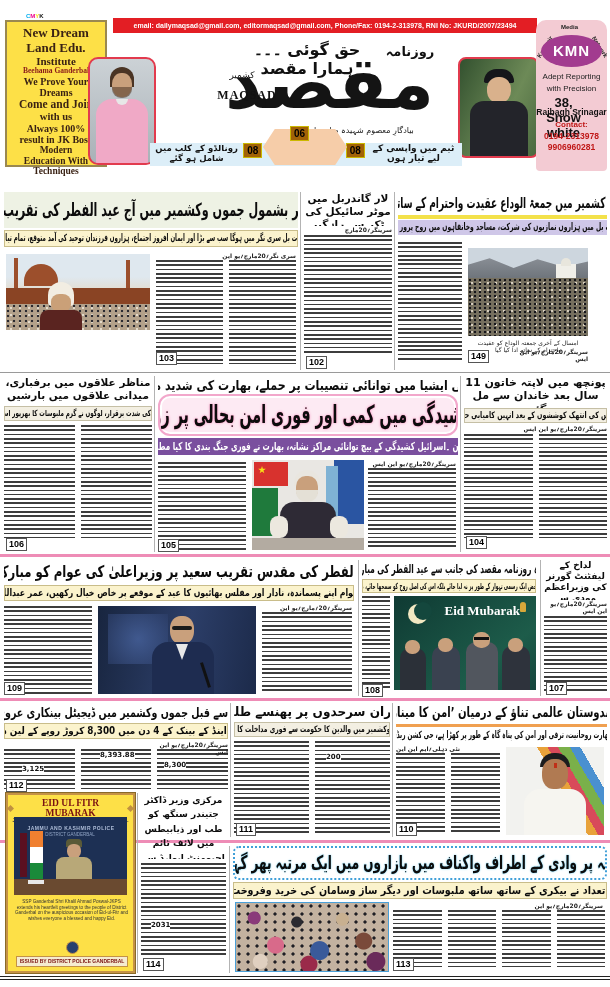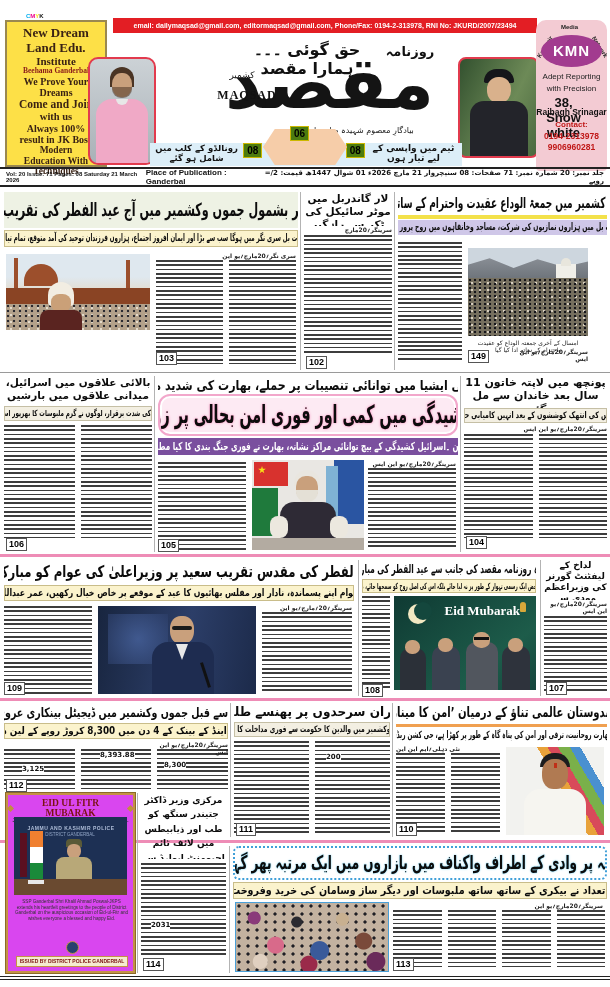--- a/index.html
+++ b/index.html
@@ -12,21 +12,21 @@
   .band{display:flex;align-items:center;justify-content:center;overflow:hidden}
   .stripes{background-image:repeating-linear-gradient(to bottom,#3d3d3d 0,#3d3d3d 1.6px,#fff 1.6px,#fff 4.3px)}
   .cols{display:flex;gap:6px}
   .cols>div{flex:1}
   .pref{position:absolute;font-weight:bold;font-size:9px;color:#000;background:#fff;
         border:1px solid #555;padding:0 2px;line-height:11px;z-index:3}
   .dl{font-size:6px;color:#222;font-weight:bold}
   .vline{position:absolute;width:1px;background:#b3b3b3}
   .hpink{position:absolute;left:0;width:610px;height:3px;background:#ee8cb6}
   .hgray{position:absolute;left:0;width:610px;height:1px;background:#9a9a9a}
-  .ybox{background:#4d7c0f;color:#000;font-weight:bold;font-size:10px;padding:0 3px;
+  .ybox{background:#a16207;color:#000;font-weight:bold;font-size:10px;padding:0 3px;
         border:1px solid #cbb800;line-height:13px}
   .photo{position:absolute;overflow:hidden}
   .cmyk span{font-size:6px;font-weight:bold;letter-spacing:0}
   .cmyk .c{color:#00aeef}.cmyk .m{color:#ec008c}.cmyk .y{color:#f7e017}.cmyk .k{color:#111}
   
   #topbar{left:113px;top:18px;width:424px;height:15px;background:#e31e24;color:#fff;
           font-size:7px;font-weight:bold;display:flex;align-items:center;justify-content:center;white-space:nowrap}
   
   #leftad{left:5px;top:20px;width:102px;height:147px;background:#fde047;border:2px solid #9a8850;
           text-align:center;font-family:"Liberation Serif",serif;color:#3a2214;padding-top:4px;box-sizing:border-box}
@@ -51,21 +51,21 @@
   .subband{background:#fbf3cd;border:1px solid #c9bd8a}
   .lavband{background:#cfc7e8}
   .purband{background:#7a4f9e;color:#fff}
   .pinkband{background:#fdeaf3;border:2px solid #f2a7cb;border-radius:12px;
             box-shadow:0 0 0 2px #fff inset}
   .pinkband .fit{text-shadow:0 0 4px #f49ac4,0 0 1px #f06ba0}
   .outline-blue{border:2px dotted #3f9fd8;border-radius:6px;background:#fff}
   .outline-blue .fit{text-shadow:0 0 3px #9adcf2,0 0 1px #2aa7d8}
   .mini-o{width:5px;height:5px;background:#c09040;transform:rotate(45deg)}
   
-  #police{left:6px;top:793px;width:129px;height:180px;background:#d946ef;border:2px solid #c49246;
+  #police{left:6px;top:793px;width:129px;height:180px;background:#fde047;border:2px solid #c49246;
           outline:1px solid #8a6a28;box-sizing:border-box;text-align:center}
 </style>
 </head>
 <body>
 
 <div id="page">
 
   <div class="abs cmyk" style="left:26px;top:4px">
     <span class="c">C</span><span class="m">M</span><span class="y">Y</span><span class="k">K</span>
   </div>
@@ -128,25 +128,20 @@
     <div class="oval">KMN</div>
     <div class="abs" style="left:0;top:52px;width:71px;font-size:8px;color:#222">Adept  Reporting</div>
     <div class="abs" style="left:0;top:64px;width:71px;font-size:8px;color:#222">with  Precision</div>
     <div class="abs" style="left:0;top:75px;width:55px;font-size:13px;font-weight:bold">38, Snow white</div>
     <div class="abs" style="left:0;top:87px;width:71px;font-size:8.5px;font-weight:bold">Rajbagh Srinagar</div>
     <div class="abs" style="left:0;top:100px;width:71px;font-size:8px;font-weight:bold;color:#c01818">Contact:</div>
     <div class="abs" style="left:0;top:111px;width:71px;font-size:8.5px;font-weight:bold;color:#c01818">0194-2313978</div>
     <div class="abs" style="left:0;top:122px;width:71px;font-size:8.5px;font-weight:bold;color:#c01818">9906960281</div>
   </div>
 
-  <div class="abs" id="datebar">
-    <span style="font-size:6px;font-weight:bold">Vol: 20   Issue: 71   Pages: 08   Saturday   21   March   2026</span>
-    <span style="font-size:8px;font-weight:bold">Place of Publication : Ganderbal</span>
-    <span class="u" style="font-size:7px;font-weight:bold">جلد نمبر: 20   شمارہ نمبر: 71   صفحات: 08   سنیچروار 21 مارچ 2026ء   01 شوال 1447ھ   قیمت: 2/= روپے</span>
-  </div>
 
   <section class="abs" style="left:4px;top:192px;width:294px;height:178px">
     <div class="hl u band" style="height:36px;background:#eef2e4;font-size:18px">
       <span class="fit" style="--sx:.62">برصغیر بشمول جموں وکشمیر میں آج عید الفطر کی تقریب سعید</span>
     </div>
     <div class="hl u band subband" style="height:15px;margin-top:2px;font-size:10px">
       <span class="fit" style="--sx:.55">درگاہ حضرت بل سری نگر میں ہوگا سب سے بڑا اور ایمان افروز اجتماع، ہزاروں فرزندان توحید کی آمد متوقع، تمام تیاریاں مکمل</span>
     </div>
     <div class="photo" style="left:2px;top:62px;width:144px;height:76px;background:linear-gradient(#dfe8ef 0 30%,#e6d6bd 60%,#cbb79a)">
       <div class="abs" style="left:18px;top:10px;width:34px;height:22px;background:#9c4f2c;border-radius:17px 17px 0 0"></div>
@@ -191,21 +186,21 @@
       <div class="abs" style="left:0;top:30px;width:120px;height:58px;background-color:#77705f;background-image:radial-gradient(circle at 2px 2px,#15151a 1.2px,transparent 1.6px),radial-gradient(circle at 4px 5px,#d9d0c1 1px,transparent 1.4px);background-size:5px 4px,8px 7px"></div>
     </div>
     <div class="abs u dl" style="left:70px;top:147px;width:120px;text-align:center;font-weight:normal">امسال کے آخری جمعتہ الوداع کو عقیدت واحترام کے ساتھ ادا کیا گیا</div>
     <div class="abs u dl" style="left:120px;top:156px;width:70px">سرینگر؍20مارچ؍یو این ایس</div>
     <span class="pref" style="left:70px;top:158px">149</span>
   </section>
 
   <div class="hgray" style="top:372px"></div>
 
   <section class="abs" style="left:4px;top:376px;width:148px;height:176px">
-    <div class="hl u" style="font-size:10.5px;height:30px">بالائی علاقوں میں اسرائیل، میدانی علاقوں میں بارشیں</div>
+    <div class="hl u" style="font-size:10.5px;height:30px">مناظر علاقوں میں برفباری، میدانی علاقوں میں بارشیں</div>
     <div class="hl u band" style="height:13px;background:#f3efe2;border:1px solid #c5bfa5;font-size:8.5px">
       <span class="fit" style="--sx:.65">سردی کی شدت برقرار، لوگوں نے گرم ملبوسات کا بھرپور استعمال</span>
     </div>
     <div class="cols" style="height:116px;margin-top:4px">
       <div class="stripes"></div>
         <div class="stripes"></div>
     </div>
     <span class="pref" style="left:2px;top:162px">106</span>
   </section>
   <div class="vline" style="left:154px;top:376px;height:176px"></div>

